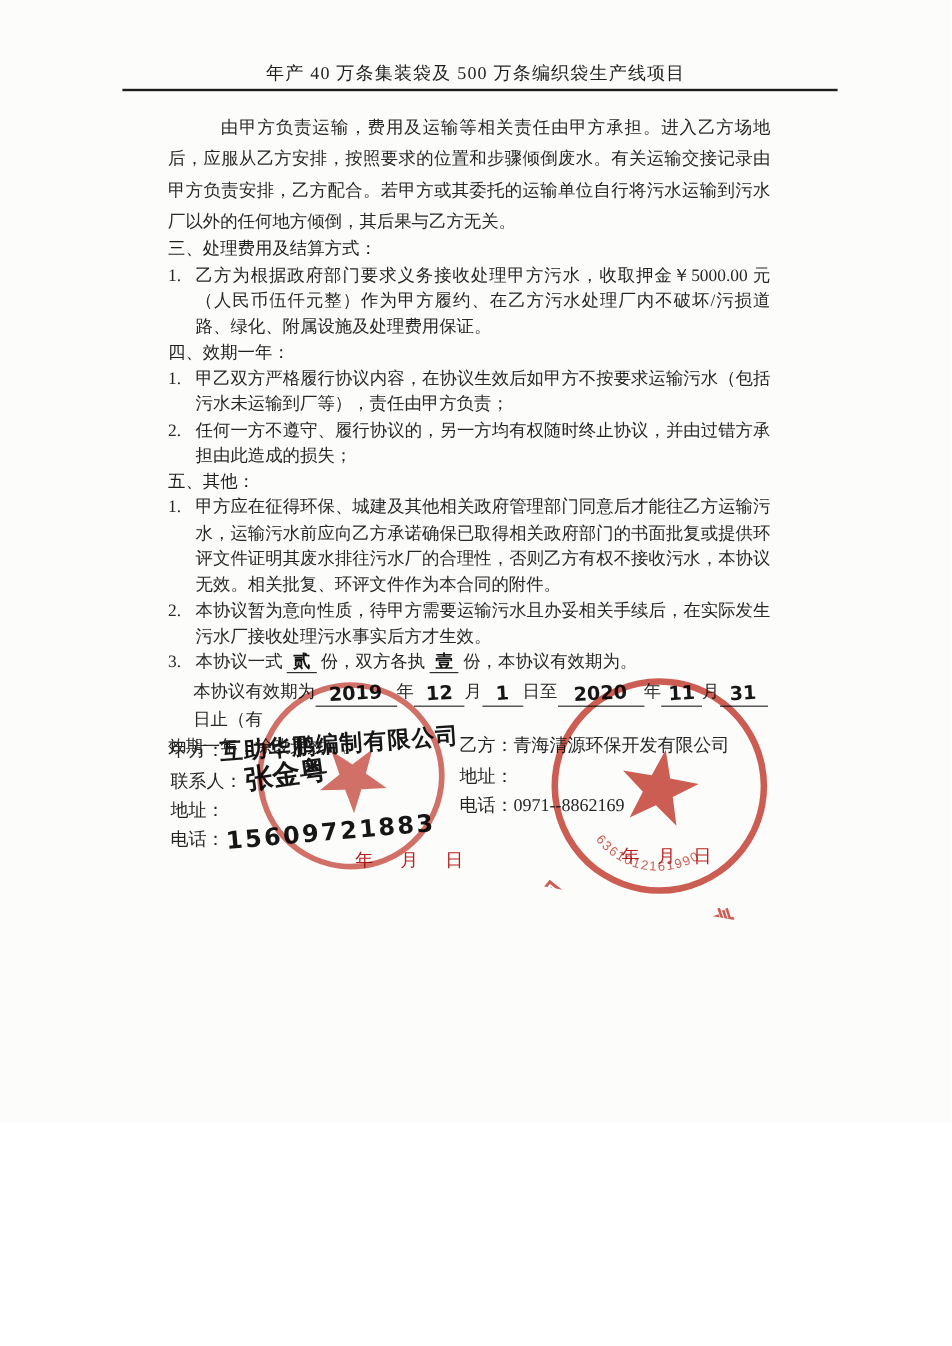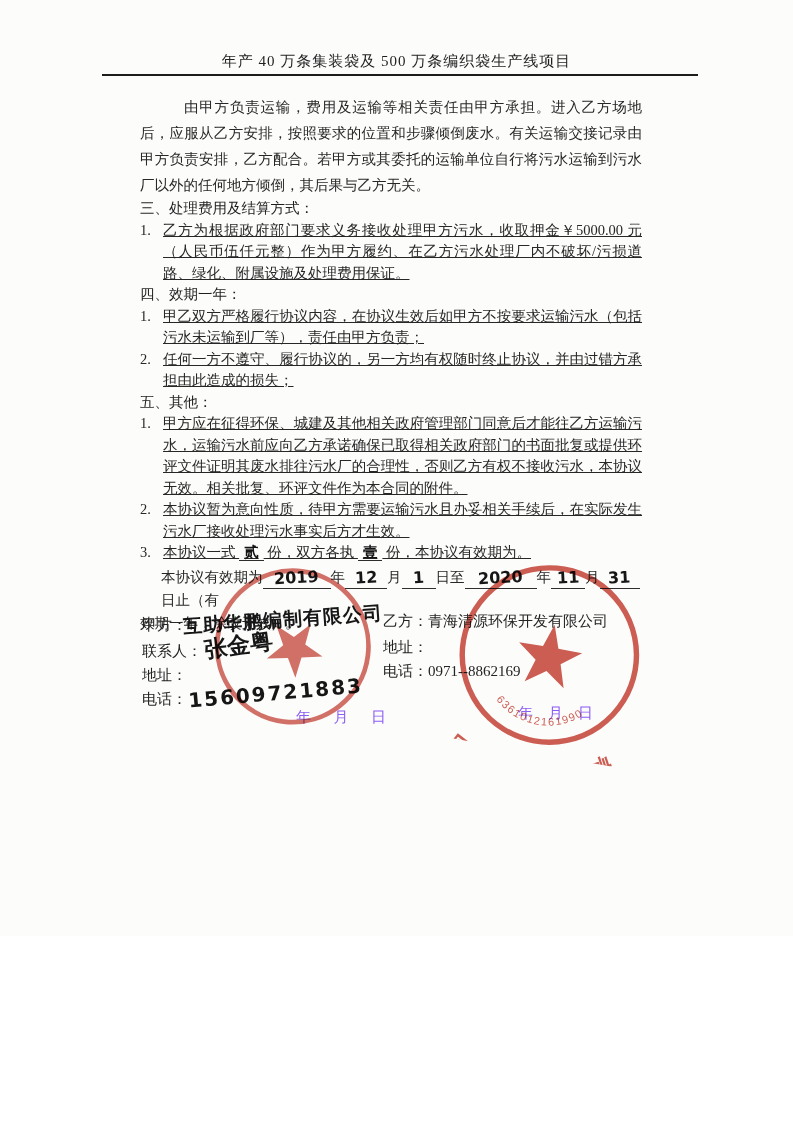--- a/index.html
+++ b/index.html
@@ -22,21 +22,21 @@
   
   .content{
     position:absolute;top:94px;left:140px;width:502px;
     font-size:14.5px;color:#272727;
   }
   .intro{line-height:26px;text-indent:44px;text-align:justify;margin:0;}
   .secs{line-height:21.5px;}
   .sec-heading{font-weight:400;color:#1e1e1e;}
   .item{display:flex;}
   .item .num{flex:none;width:23px;}
-  .item .txt{flex:1;text-align:justify;text-decoration:underline;}
+  .item .txt{flex:1;text-align:justify;}
   .ublank{
     border-bottom:1.5px solid #2e2e2e;
     padding:0 5px;font-weight:700;color:#141414;
   }
   .validity{margin-left:21px;line-height:23px;margin-top:2px;}
   .blank{
     display:inline-block;border-bottom:1.6px solid #2e2e2e;
     text-align:center;vertical-align:bottom;height:19px;line-height:17px;
   }
   .w70{width:68px}.w45{width:42px}.w35{width:34px}.w75{width:72px}.w40{width:40px}
@@ -46,21 +46,21 @@
   }
   .hw-blank{display:inline-block;font-size:16px;transform:rotate(-3deg);}
   
   .sig-label{position:absolute;font-size:15px;color:#242424;white-space:pre;}
   .hw-name{
     position:absolute;left:183px;top:607px;font-size:19px;letter-spacing:1px;
     transform:rotate(-4deg);white-space:nowrap;
   }
   .hw-contact{position:absolute;left:204px;top:630px;font-size:23px;transform:rotate(-8deg);}
   .hw-phone{position:absolute;left:188px;top:681px;font-size:20px;letter-spacing:2px;transform:rotate(-5deg);}
-  .dateline{position:absolute;font-size:15px;white-space:pre;color:#8b5cf6;}
+  .dateline{position:absolute;font-size:15px;white-space:pre;color:#b91c1c;}
   
   .stamp{position:absolute;mix-blend-mode:multiply;}
   .stamp-a{left:208px;top:560px;transform:rotate(-38deg);opacity:.72;}
   .stamp-b{left:450px;top:556px;transform:rotate(10deg);opacity:.82;}
   
   .page-num{
     position:absolute;top:1038px;left:0;right:0;text-align:right;
     font-size:18px;color:#0f766e;letter-spacing:1px;
   }
 </style>

